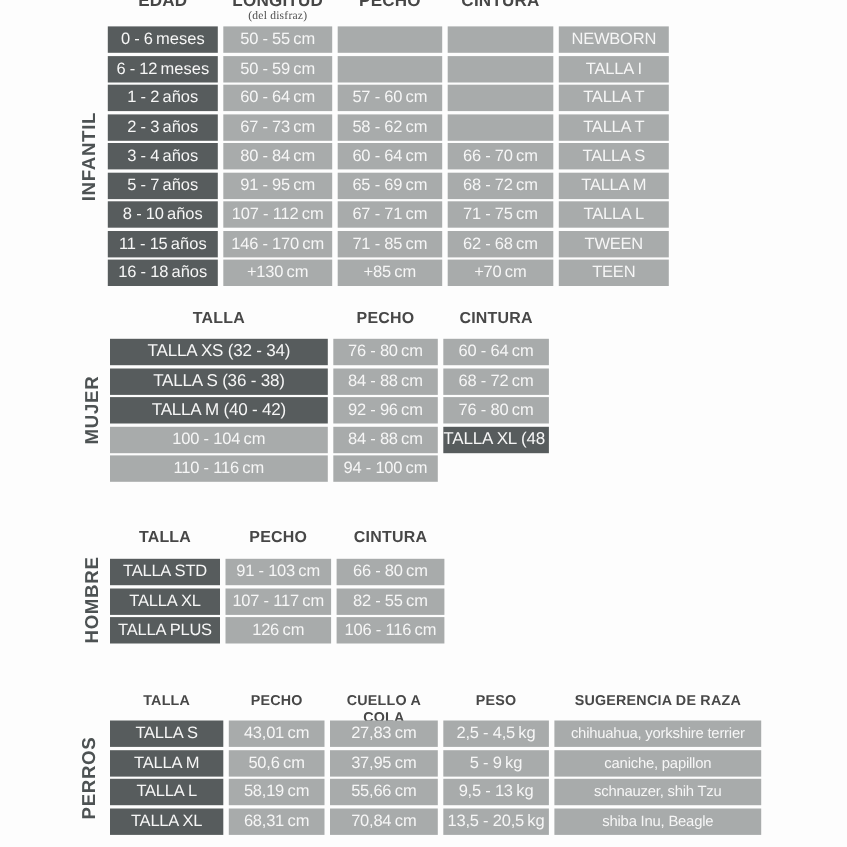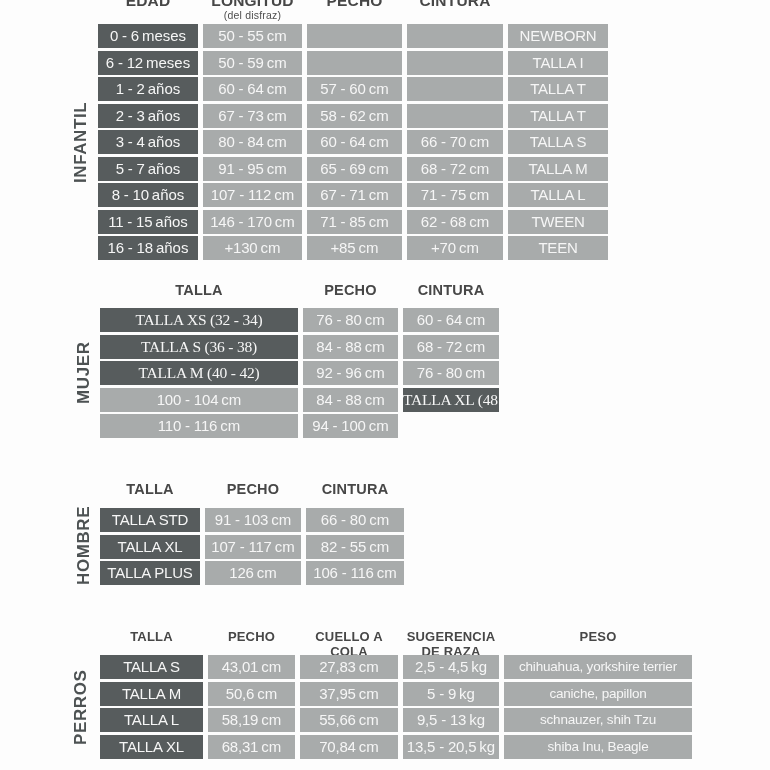--- a/index.html
+++ b/index.html
@@ -20,21 +20,21 @@
   
   .colheads {
     position: absolute; display: grid; column-gap: 5px;
     text-align: center; color: #474747; font-weight: bold;
     font-size: 14.5px; line-height: 15px; letter-spacing: 0.2px;
   }
   #sec-infantil .colheads { top: -7px; font-size: 15.5px; line-height: 16px; }
   #sec-mujer .colheads    { top: 0; }
   #sec-hombre .colheads   { top: 0; }
   #sec-perros .colheads   { top: 0; font-size: 13px; }
-  .colhead-sub { display: block; font-size: 10.5px; font-weight: normal; color: #4e4e4e; line-height: 12px; }
+  .colhead-sub { display: block; font-size: 10.5px; font-weight: normal; color: #4e4e4e; line-height: 12px; font-family: Liberation Serif, serif; }
 
   
   .grid {
     position: absolute; display: grid;
     column-gap: 5px; row-gap: 2.5px; grid-auto-rows: 24px;
   }
   #sec-infantil .colheads, #sec-infantil .grid { grid-template-columns: 100px 99px 95px 96px 100px; }
   #sec-mujer .colheads,    #sec-mujer .grid    { grid-template-columns: 198px 95px 96px; }
   #sec-hombre .colheads,   #sec-hombre .grid   { grid-template-columns: 100px 96px 98px; }
   #sec-perros .colheads,   #sec-perros .grid   { grid-template-columns: 103px 87px 98px 96px 188px; }
@@ -43,21 +43,21 @@
   #sec-hombre .grid   { top: 26px; }
   #sec-perros .grid   { top: 26px; }
 
   .cell {
     text-align: center; line-height: 24px; white-space: nowrap; overflow: hidden;
     color: #f6f6f6; font-size: 15px; letter-spacing: -0.2px;
   }
   .cell.dark  { background: #575c5d; }
   .cell.light { background: #a8abab; }
   .cell .u { font-size: 15px; margin-left: 3px; letter-spacing: 0; }
-  #sec-mujer .cell.dark { font-size: 15.5px; font-family: Liberation Serif, serif; }
+  #sec-mujer .cell.dark { font-size: 15.5px; }
   #sec-perros .cell.c4 { font-size: 13.5px; text-align: center; }
 
   
   .vlabel {
     position: absolute;
     writing-mode: vertical-rl; transform: rotate(180deg);
     text-align: center; white-space: nowrap;
     font-weight: bold; font-size: 17px; letter-spacing: 0.6px; color: #4d5253;
   }
   #sec-infantil .vlabel { left: -27px; top: 24px; height: 236px; }
@@ -172,22 +172,22 @@
         <div class="cell c2 light"><span class="v">106 - 116</span><span class="u">cm</span></div>
       </div>
   </section>
 
   <section class="band" id="sec-perros">
     <div class="vlabel">PERROS</div>
     <div class="colheads">
         <div><span>TALLA</span></div>
         <div><span>PECHO</span></div>
         <div><span>CUELLO A COLA</span></div>
+        <div><span>PESO</span></div>
         <div><span>SUGERENCIA DE RAZA</span></div>
-        <div><span>PESO</span></div>
       </div>
     <div class="grid">
         <div class="cell c0 dark"><span class="v">TALLA S</span></div>
         <div class="cell c1 light"><span class="v">43,01</span><span class="u">cm</span></div>
         <div class="cell c2 light"><span class="v">27,83</span><span class="u">cm</span></div>
         <div class="cell c3 light"><span class="v">2,5 - 4,5</span><span class="u">kg</span></div>
         <div class="cell c4 light"><span class="v">chihuahua, yorkshire terrier</span></div>
         <div class="cell c0 dark"><span class="v">TALLA M</span></div>
         <div class="cell c1 light"><span class="v">50,6</span><span class="u">cm</span></div>
         <div class="cell c2 light"><span class="v">37,95</span><span class="u">cm</span></div>

